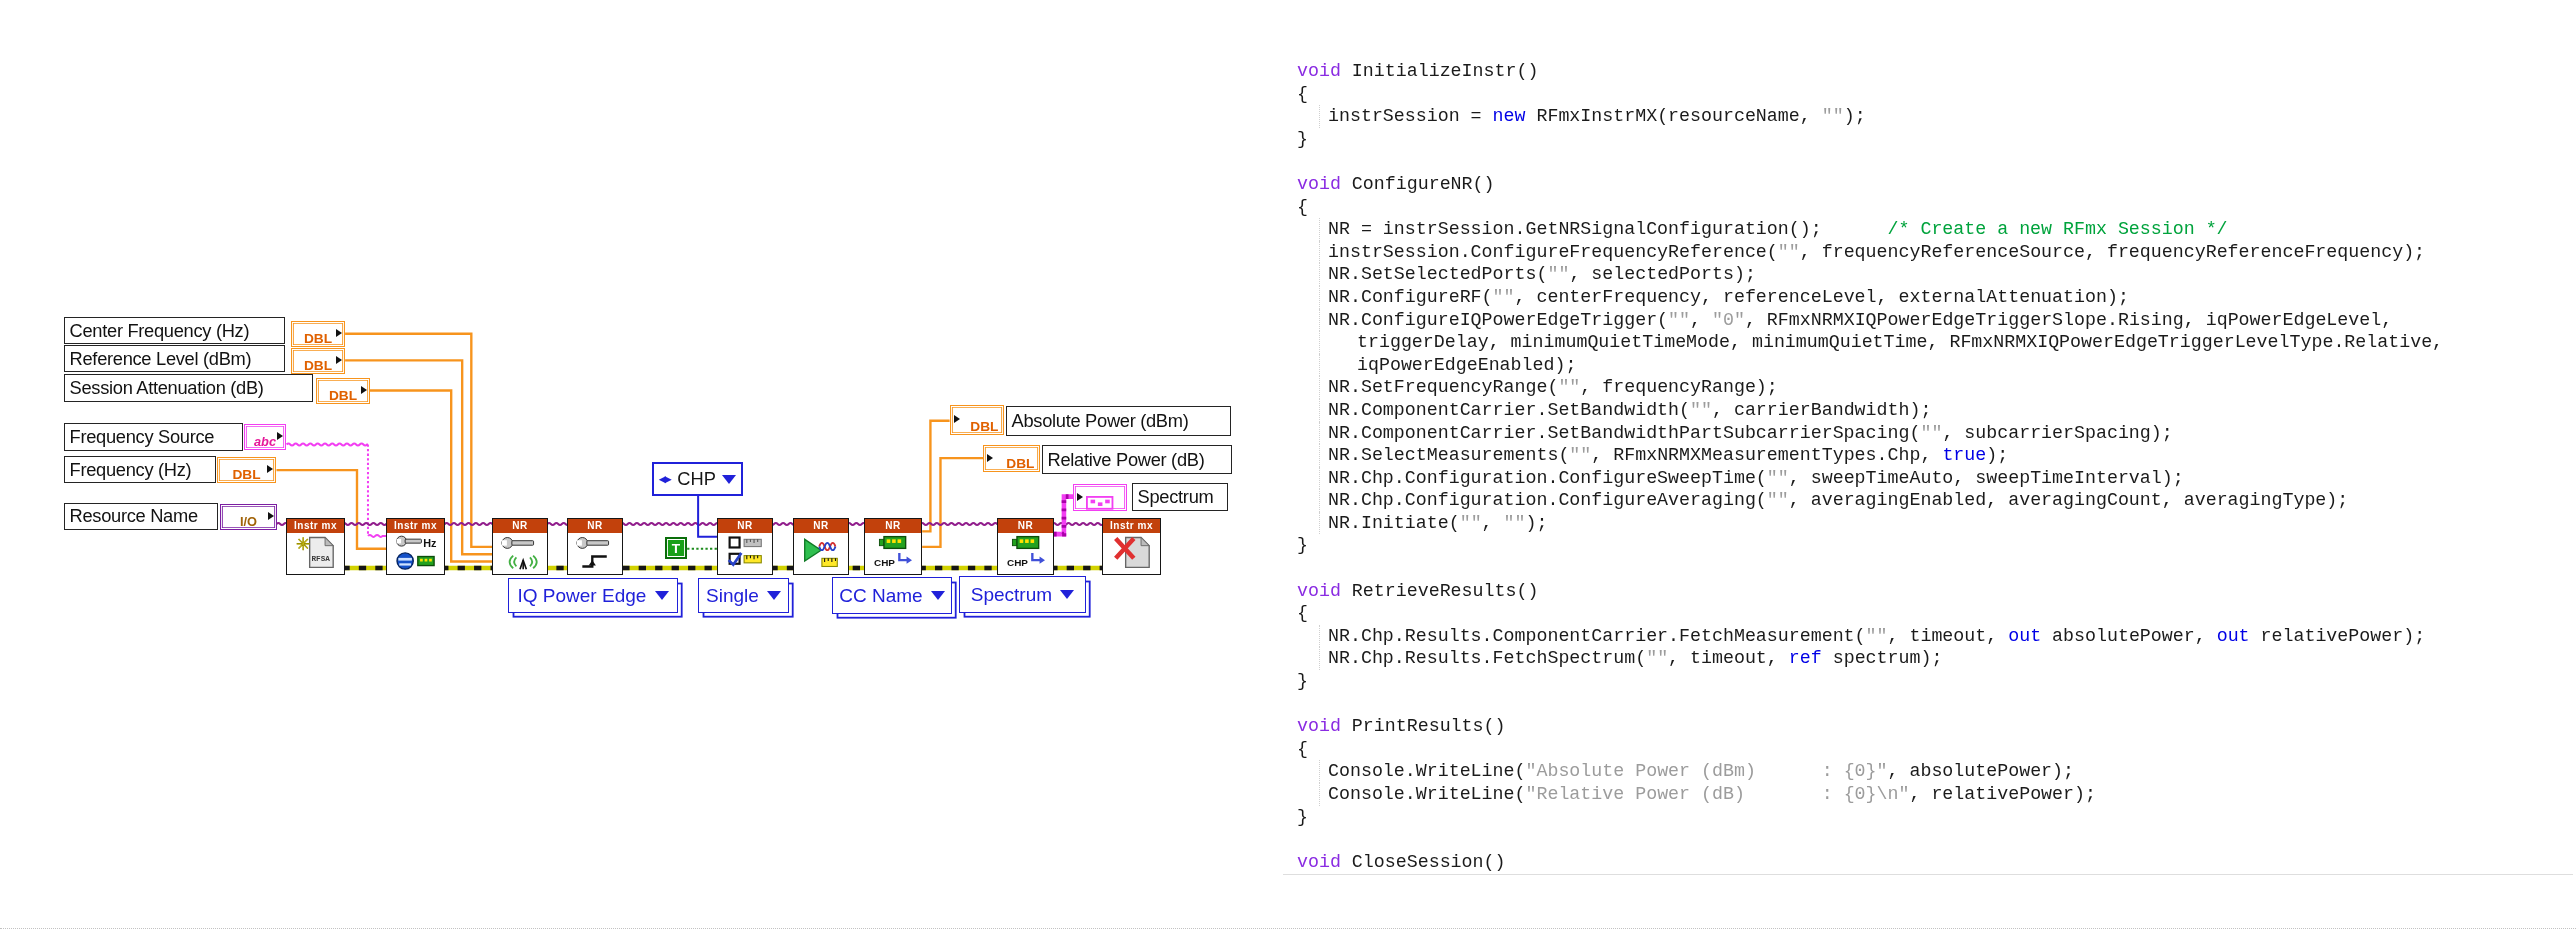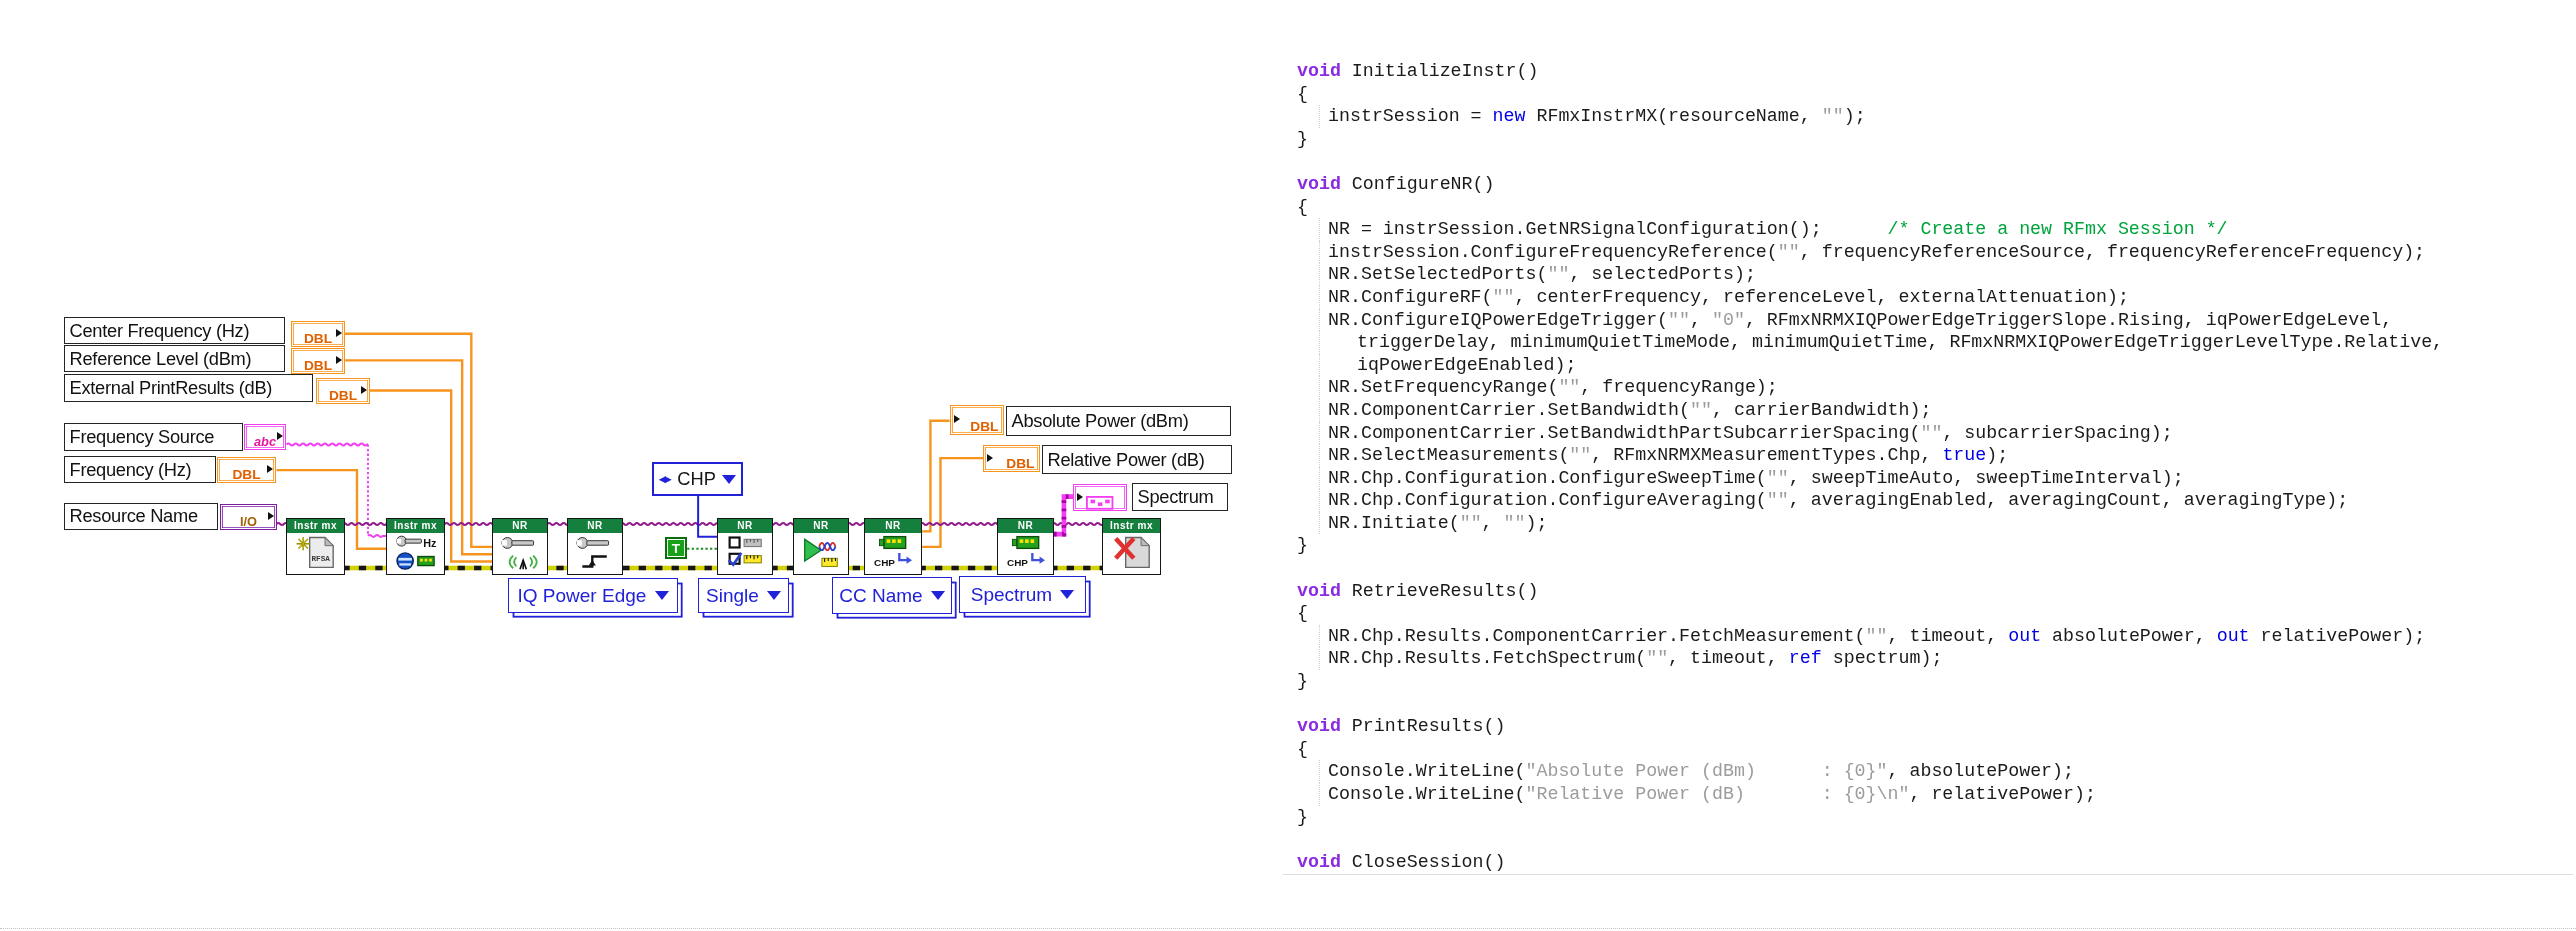--- a/index.html
+++ b/index.html
@@ -38,21 +38,21 @@
   .arr-r{position:absolute;right:1.8px;top:50%;margin-top:-4.6px;width:0;height:0;
          border-top:4.6px solid transparent;border-bottom:4.6px solid transparent;
          border-left:6.4px solid #111;}
   .arr-l{position:absolute;left:2.7px;top:50%;margin-top:-4.6px;width:0;height:0;
          border-top:4.6px solid transparent;border-bottom:4.6px solid transparent;
          border-left:6.4px solid #111;}
   .t-dbl.ind{justify-content:flex-end;padding-right:4.6px;}
 
   .node{position:absolute;top:518px;height:57px;background:#fff;
         border:1.8px solid #161616;box-sizing:border-box;}
-  .node .hdr{height:13.7px;background:#15803d;color:#fff;font-size:10px;
+  .node .hdr{height:13.7px;background:#c2410c;color:#fff;font-size:10px;
         font-weight:bold;display:flex;align-items:center;justify-content:center;
         letter-spacing:0.5px;}
   .node .body{position:relative;height:39px;display:flex;align-items:center;
         justify-content:center;}
   .node svg{display:block;}
 
   .sel{position:absolute;background:#fff;border:1.8px solid var(--c-sel,#2021D9);
        color:var(--c-sel,#2021D9);font-size:19px;display:flex;align-items:center;
        justify-content:center;gap:8.2px;box-sizing:border-box;white-space:nowrap;
        box-shadow:4.6px 4.6px 0 -1.8px #ffffff,4.6px 4.6px 0 0 var(--c-sel,#2021D9);}
@@ -67,21 +67,21 @@
        color:#fff;font-weight:bold;font-size:13.7px;display:flex;align-items:center;
        justify-content:center;box-shadow:inset 0 0 0 0.9px #fff;}
 
   #code{position:absolute;left:1297px;top:60px;
         font-family:"Liberation Mono",monospace;font-size:18.3px;line-height:22.6px;
         white-space:pre;color:var(--c-plain,#1B1B1B);}
   .code-line{height:22.6px;position:relative;}
   .ind1{padding-left:31px;} .ind2{padding-left:60px;}
   .ind1::before,.ind2::before{content:"";position:absolute;left:22px;top:0;bottom:0;
         border-left:0.9px dotted #CFCFCF;}
-  .tok-k{color:var(--c-kw,#8A2BE2);font-weight:bold;}
+  .tok-k{color:var(--c-kw,#8A2BE2);}
   .tok-b{color:var(--c-mod,#0000E6);}
   .tok-s{color:var(--c-strlit,#9C9C9C);}
   .tok-c{color:var(--c-com,#00A33C);}
   .tok-p{color:var(--c-plain,#1B1B1B);text-align:right;}
   #code-rule{position:absolute;left:1283px;top:874px;width:1290px;height:0;
         border-top:1.8px solid #DEDEDE;}
   #bottom-edge{position:absolute;left:0;top:928px;width:2576px;height:0;
         border-top:1.8px dotted #C2C2C2;}
 </style>
 </head>
@@ -112,21 +112,21 @@
       <span>DBL</span>
       <span class="arr-r"></span>
     </div>
 
   <div class="lbl" style="left:64px;top:345px;width:221px;height:27.4px;">Reference Level (dBm)</div>
   <div class="term t-dbl" style="left:291px;top:348px;width:54px;height:25.6px;">
       <span>DBL</span>
       <span class="arr-r"></span>
     </div>
 
-  <div class="lbl" style="left:64px;top:374px;width:249px;height:28px;">External PrintResults (dB)</div>
+  <div class="lbl" style="left:64px;top:374px;width:249px;height:28px;">Session Attenuation (dB)</div>
   <div class="term t-dbl" style="left:316px;top:378px;width:54px;height:25.6px;">
       <span>DBL</span>
       <span class="arr-r"></span>
     </div>
 
   <div class="lbl" style="left:64px;top:423px;width:179px;height:28px;">Frequency Source</div>
   <div class="term t-abc" style="left:244px;top:424px;width:42px;height:25.6px;">
       <span>abc</span>
       <span class="arr-r"></span>
     </div>

